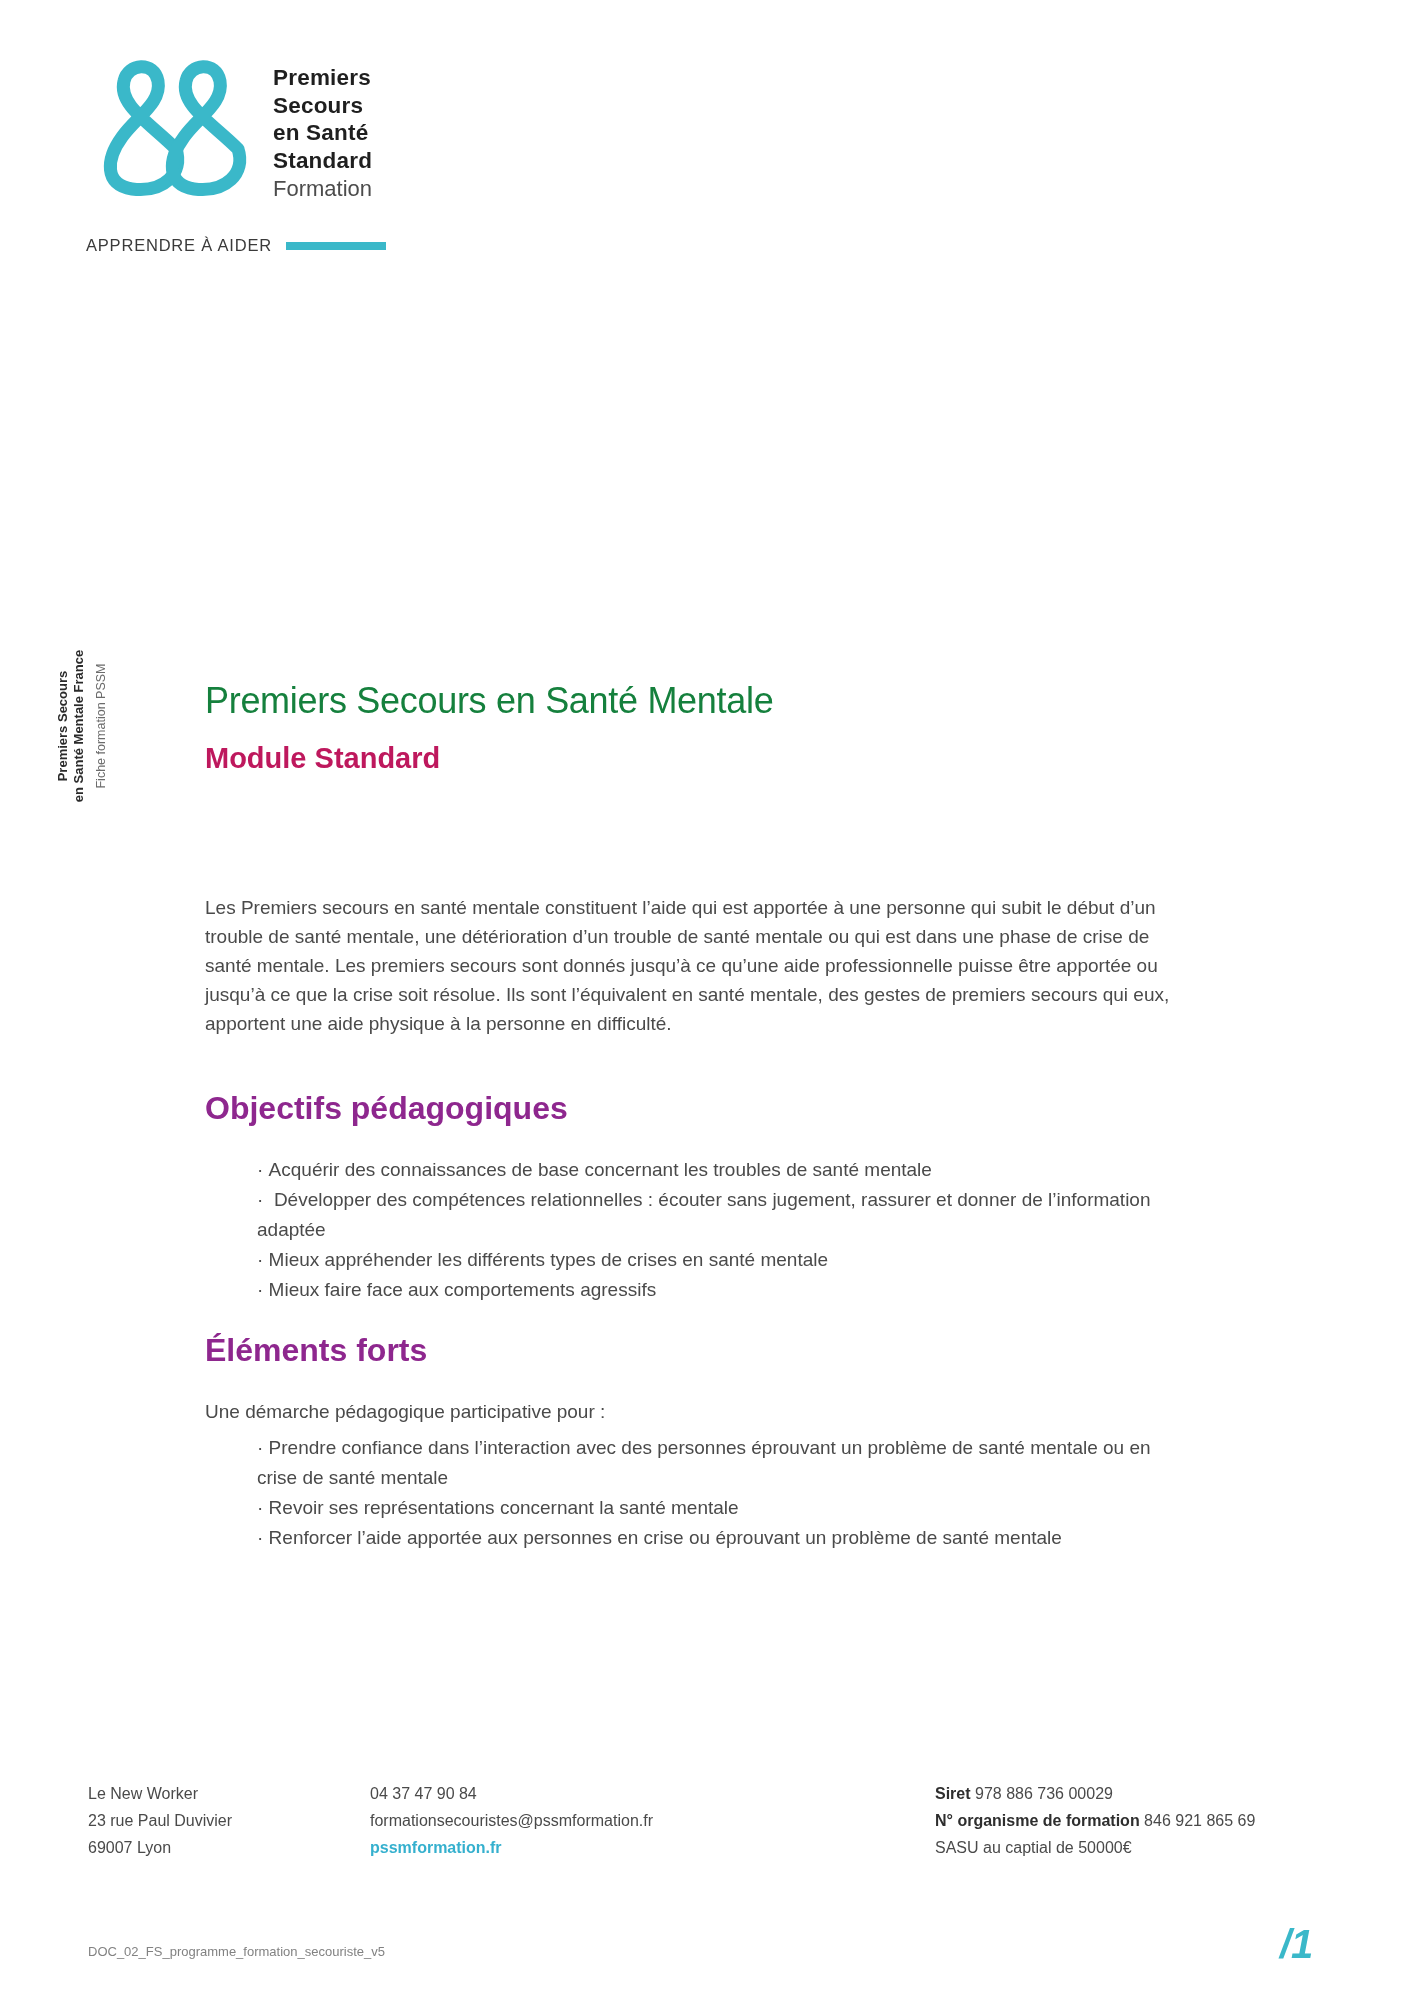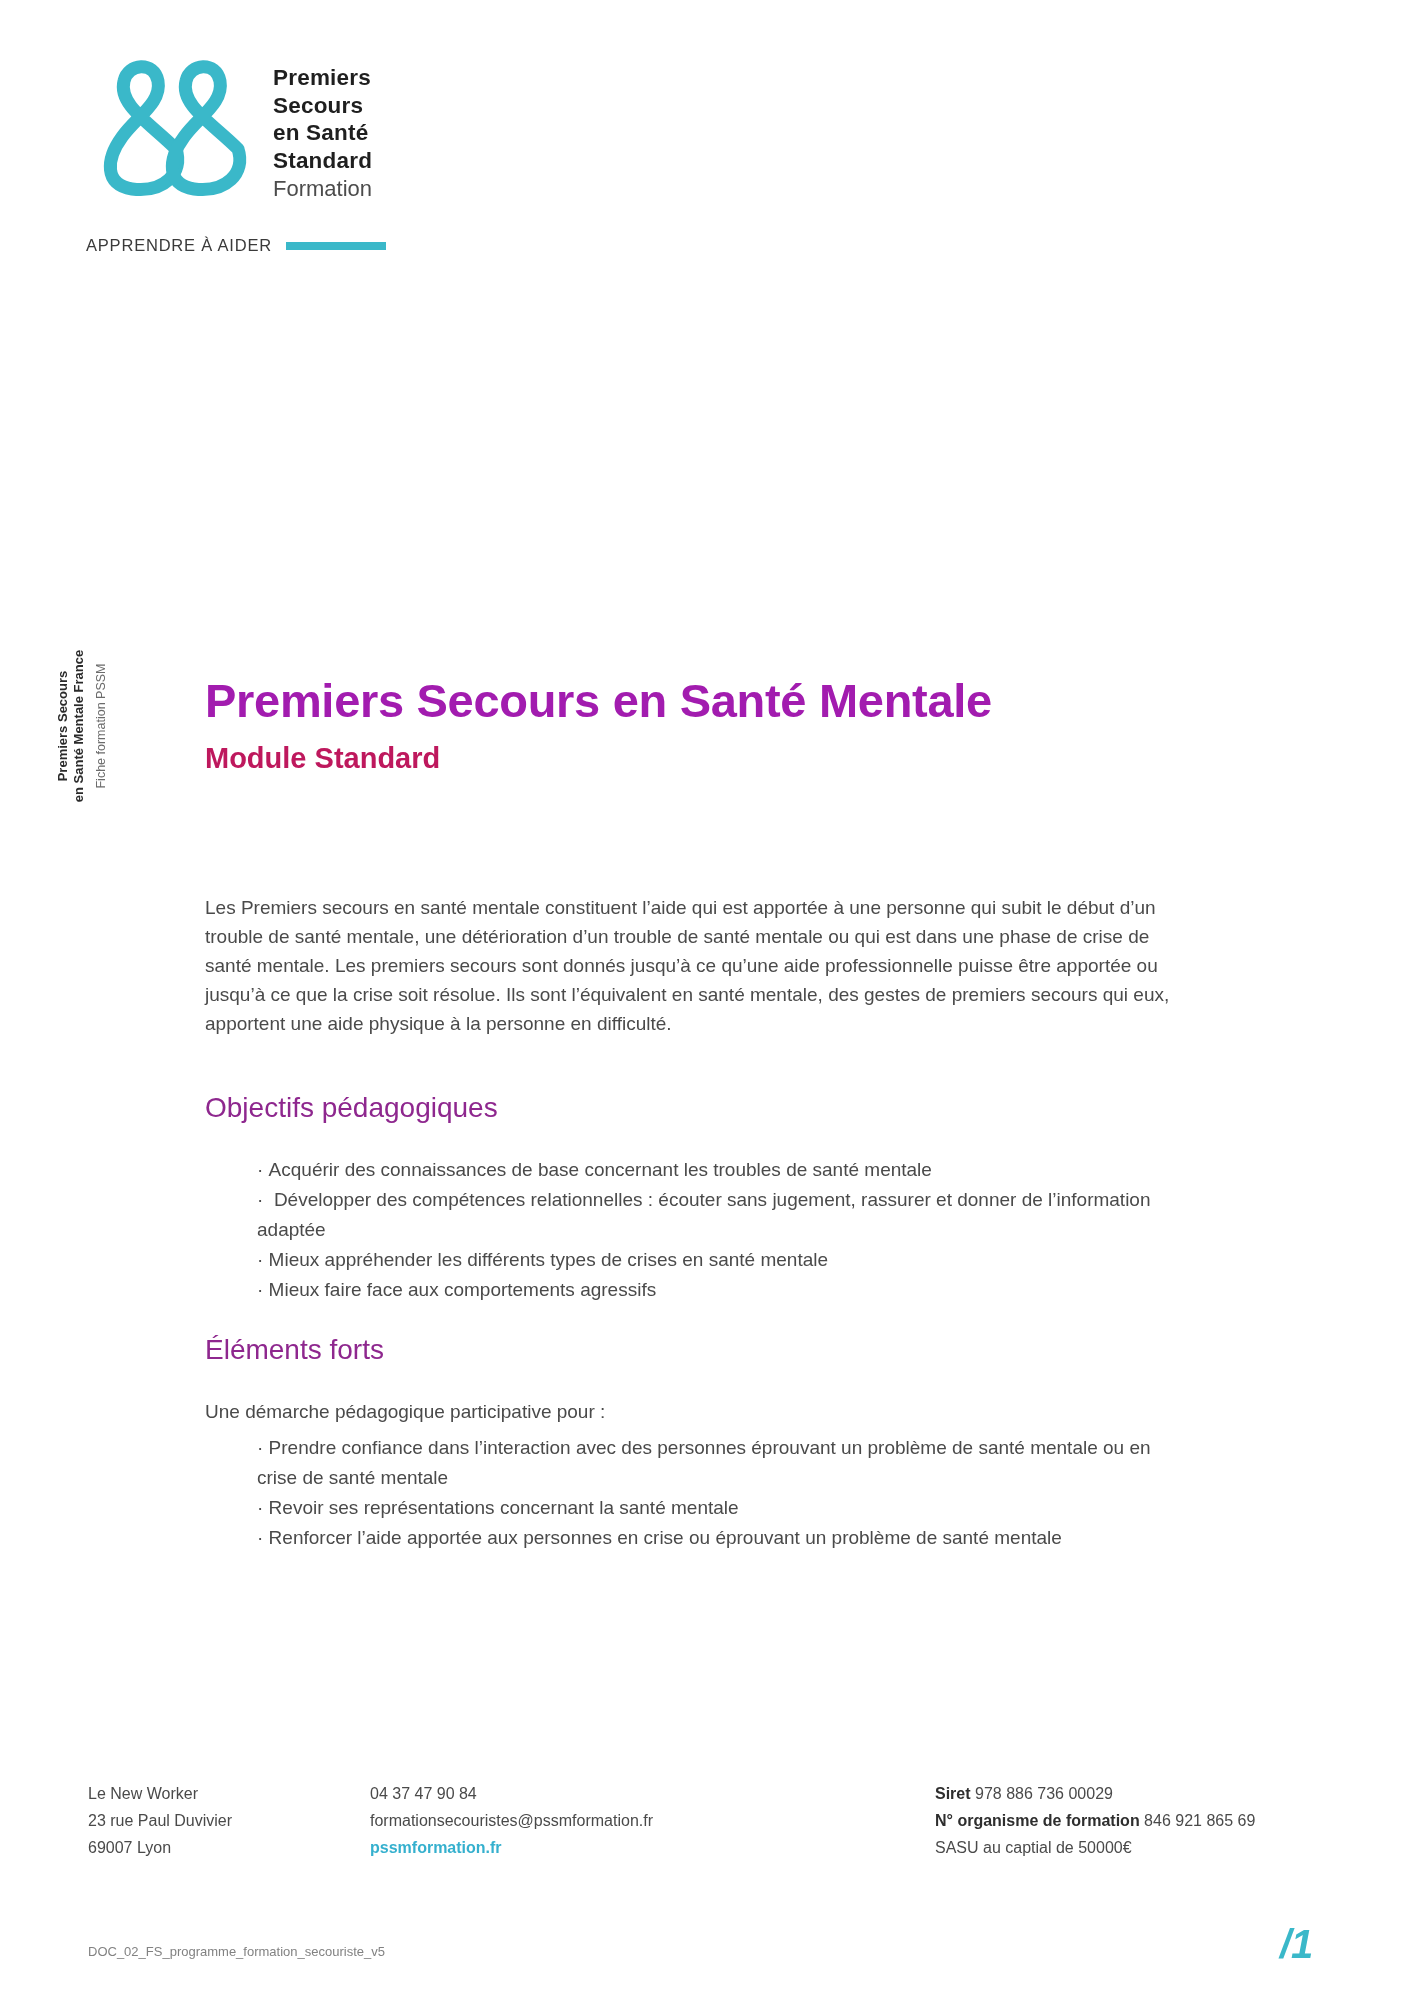--- a/index.html
+++ b/index.html
@@ -34,32 +34,32 @@
   .vl-inner {
     position: absolute; left: -56px; top: 56px; width: 196px; height: 84px;
     transform: rotate(-90deg); text-align: center;
   }
   .vl-bold { font-size: 13px; font-weight: bold; color: #2a2a2a; line-height: 16px; }
   .vl-light { font-size: 12.5px; color: #6b6b6b; line-height: 15px; margin-top: 7px; }
 
   
   .content { position: absolute; left: 205px; top: 676px; width: 990px; }
   h1.doc-title {
-    font-size: 47px; line-height: 50px; font-weight: bold;
-    color: #a21caf; letter-spacing: -0.3px;
+    font-size: 36px; line-height: 50px; font-weight: normal;
+    color: #15803d; letter-spacing: -0.3px;
   }
   h2.doc-subtitle {
     font-size: 29px; line-height: 36px; font-weight: bold;
     color: #be185d; margin-top: 14px;
   }
   p.intro {
     margin-top: 117px; font-size: 19px; line-height: 29px; color: #4a4a4a;
   }
   h3.section-heading {
-    font-size: 28px; line-height: 30px; font-weight: normal; color: #8e278e;
+    font-size: 32px; line-height: 30px; font-weight: bold; color: #8e278e;
   }
   .section-objectifs h3 { margin-top: 55px; }
   .section-elements h3 { margin-top: 30px; }
   .section-intro { font-size: 19px; line-height: 29px; color: #4a4a4a; margin-top: 32px; }
   .section-intro:empty { display: none; }
   .bullets { margin-top: 32px; }
   .section-elements .bullets { margin-top: 7px; }
   .bullet {
     font-size: 19px; line-height: 30px; color: #4a4a4a;
     padding-left: 52px;

